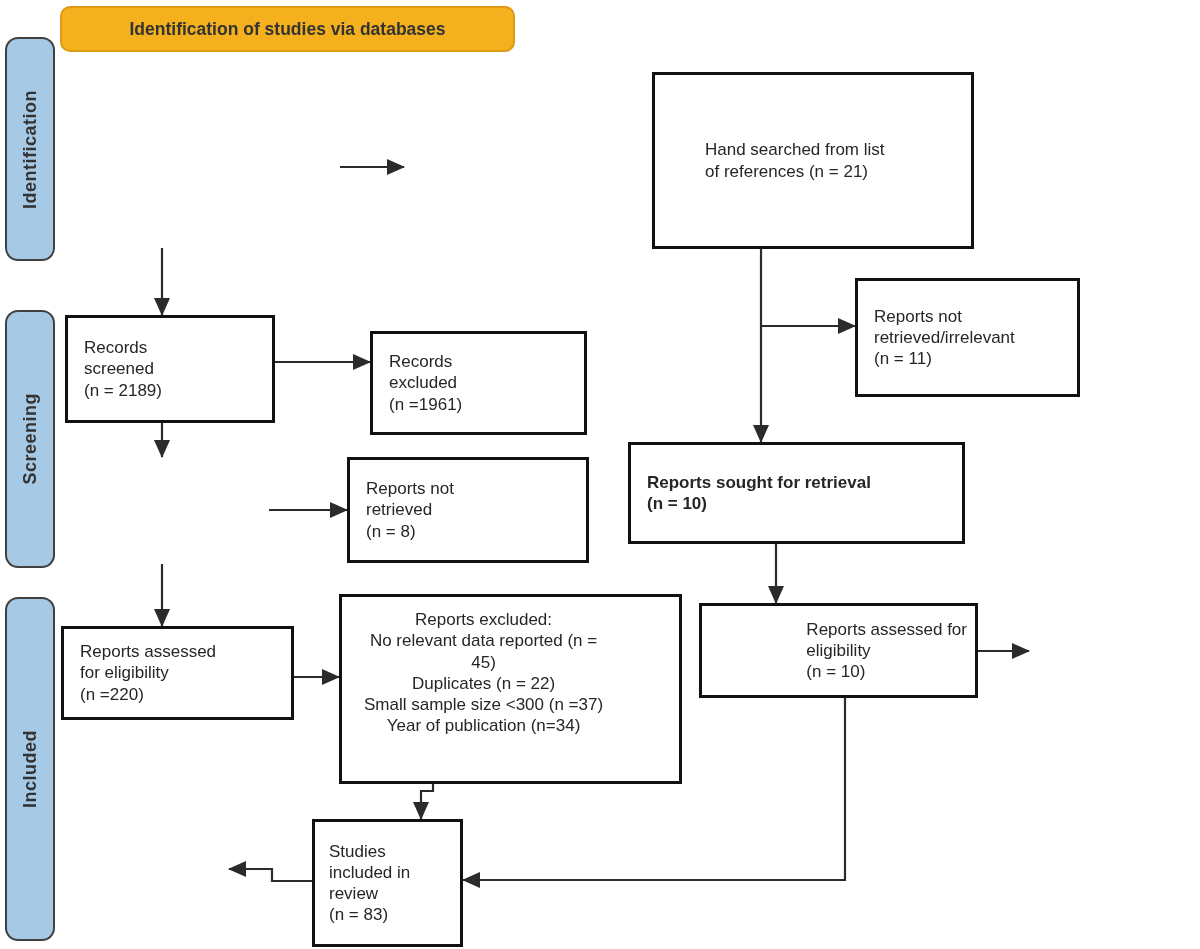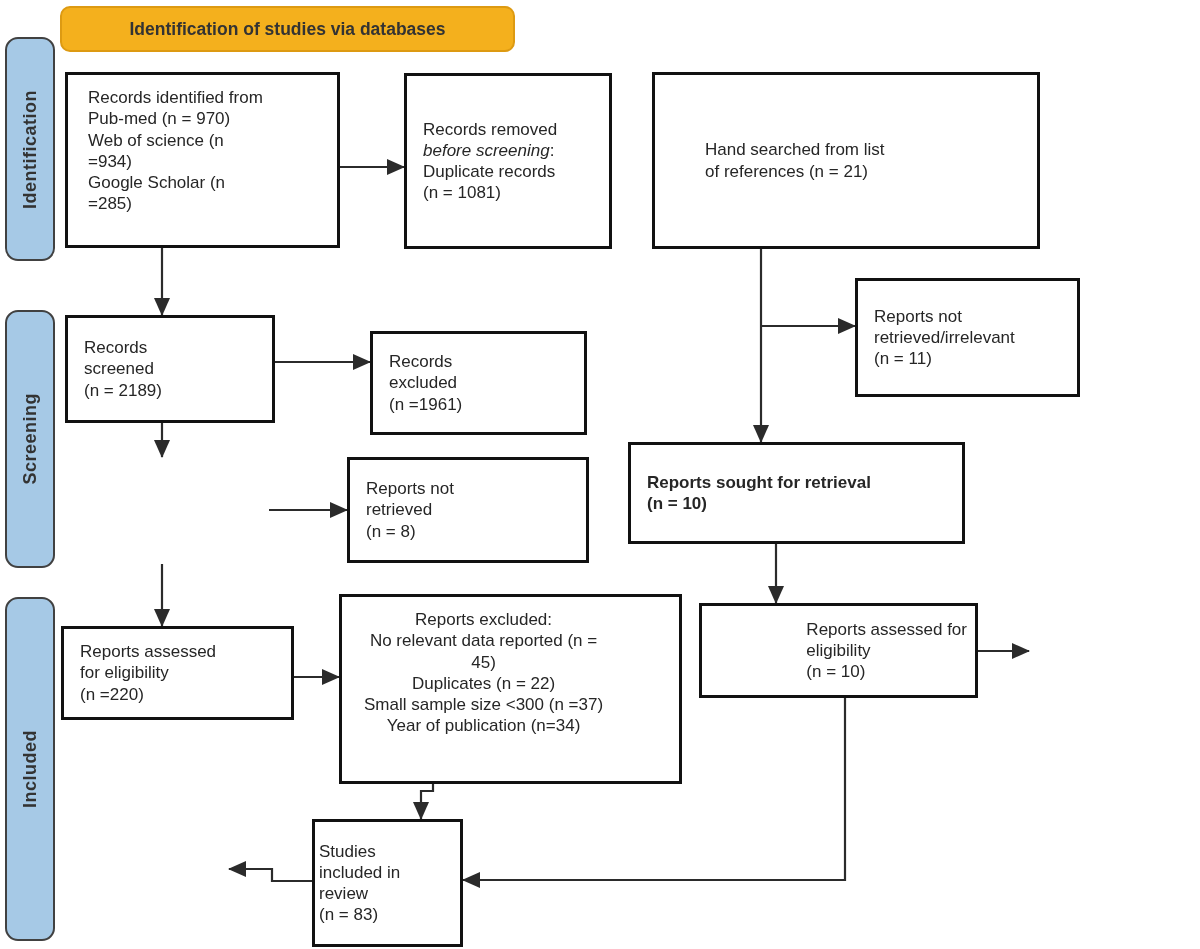--- a/index.html
+++ b/index.html
@@ -71,35 +71,21 @@
   <div class="side" style="left:5px;top:37px;width:50px;height:224px;">
     <span class="vlabel">Identification</span>
   </div>
   <div class="side" style="left:5px;top:310px;width:50px;height:258px;">
     <span class="vlabel">Screening</span>
   </div>
   <div class="side" style="left:5px;top:597px;width:50px;height:344px;">
     <span class="vlabel">Included</span>
   </div>
 
-  <div class="box top" style="left:65px;top:72px;width:275px;height:176px;padding-left:20px;">
-    <span class="box-text">Records identified from
-Pub-med (n = 970)
-Web of science (n
-=934)
-Google Scholar (n
-=285)</span>
-  </div>
 
-  <div class="box" style="left:404px;top:73px;width:208px;height:176px;">
-    <span class="box-text"><span>Records removed
-</span><em>before screening</em><span>:
-Duplicate records
-(n = 1081)</span></span>
-  </div>
 
   <div class="box" style="left:65px;top:315px;width:210px;height:108px;">
     <span class="box-text">Records
 screened
 (n = 2189)</span>
   </div>
 
   <div class="box" style="left:370px;top:331px;width:217px;height:104px;">
     <span class="box-text">Records
 excluded
@@ -122,28 +108,28 @@
   <div class="box top" style="left:339px;top:594px;width:343px;height:190px;padding-left:22px;text-align:center;">
     <span class="box-text">Reports excluded:
 No relevant data reported (n =
 45)
 Duplicates (n = 22)
 Small sample size &lt;300 (n =37)
 Year of publication (n=34)</span>
   </div>
 
 
-  <div class="box" style="left:312px;top:819px;width:151px;height:128px;padding-left:4px;">
+  <div class="box" style="left:312px;top:819px;width:151px;height:128px;padding-left:14px;">
     <span class="box-text">Studies
 included in
 review
 (n = 83)</span>
   </div>
 
-  <div class="box" style="left:652px;top:72px;width:388px;height:177px;padding-left:50px;">
+  <div class="box" style="left:652px;top:72px;width:322px;height:177px;padding-left:50px;">
     <span class="box-text">Hand searched from list
 of references (n = 21)</span>
   </div>
 
   <div class="box" style="left:855px;top:278px;width:225px;height:119px;">
     <span class="box-text">Reports not
 retrieved/irrelevant
 (n = 11)</span>
   </div>
 

